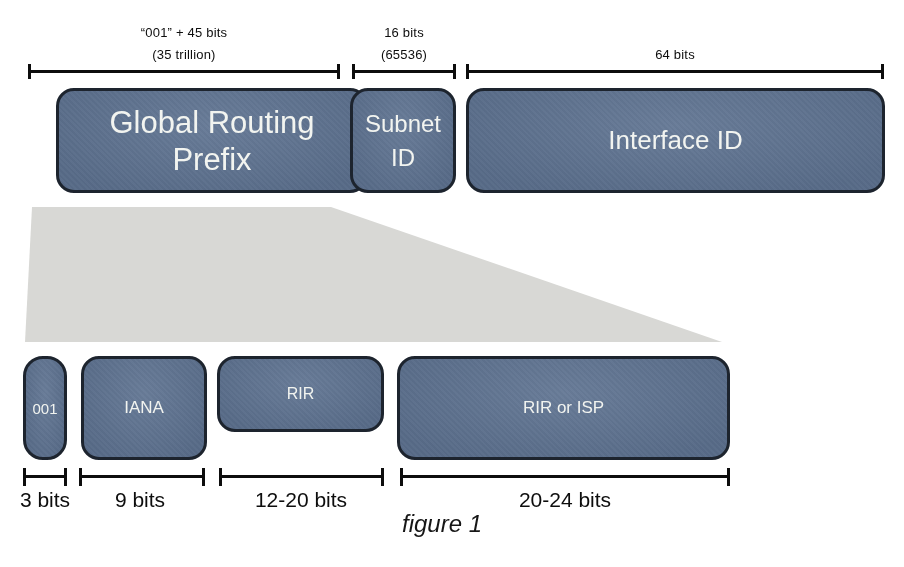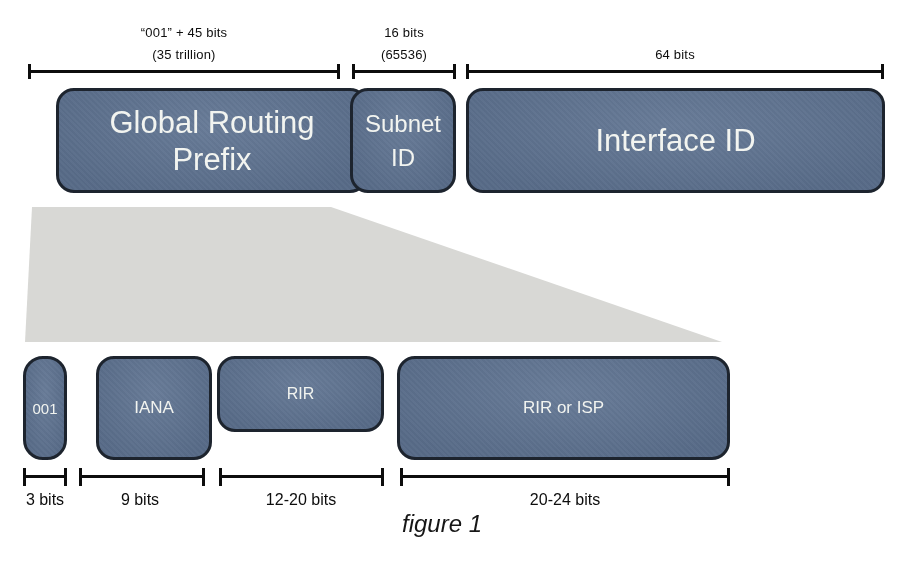--- a/index.html
+++ b/index.html
@@ -27,38 +27,38 @@
   .bracket .tick.r{right:0;}
   
   .blabel{
     position:absolute;display:flex;flex-direction:column;
     justify-content:flex-end;align-items:center;text-align:center;
     color:var(--ink);font-size:13px;line-height:22px;letter-spacing:.2px;
   }
   .blabel span{display:block;white-space:nowrap;}
   .blabel-bottom{
     position:absolute;text-align:center;color:var(--ink);
-    font-size:16px;line-height:24px;white-space:nowrap;
+    font-size:21px;line-height:24px;white-space:nowrap;
   }
   
   .nbox{
     position:absolute;display:flex;align-items:center;justify-content:center;
     text-align:center;color:var(--box-text);
     background:
       radial-gradient(ellipse at 50% 35%, rgba(255,255,255,.07), rgba(0,0,0,.06) 85%),
       repeating-linear-gradient(45deg, rgba(255,255,255,.025) 0 2px, rgba(0,0,0,.025) 2px 4px),
       var(--box-fill);
     border:3px solid var(--box-border);
     border-radius:18px;
     box-sizing:border-box;
   }
   .nbox .lbl{padding:0 14px;}
   #box-grp{font-size:31px;line-height:37px;margin-left:28px;}
   #box-subnet{font-size:24px;line-height:34px;}
-  #box-interface{font-size:31px;line-height:37px;border-radius:17px;}
+  #box-interface{font-size:26px;line-height:37px;}
   #box-001{font-size:15px;border-radius:20px;}
   #box-iana{font-size:17px;}
   #box-rir{font-size:16px;}
   #box-rir-isp{font-size:17px;}
   
   .trapezoid{
     position:absolute;left:0;top:207px;width:904px;height:135px;
     background:var(--trapezoid);
     clip-path:polygon(32px 0, 331px 0, 722px 135px, 25px 135px);
   }
@@ -110,21 +110,21 @@
   </div>
   <div class="nbox" id="box-interface" style="left:466px;top:88px;width:419px;height:105px">
     <span class="lbl">Interface ID</span>
   </div>
 
   <div class="trapezoid"></div>
 
   <div class="nbox" id="box-001" style="left:23px;top:356px;width:44px;height:104px">
     <span>001</span>
   </div>
-  <div class="nbox" id="box-iana" style="left:96px;top:356px;width:116px;height:104px">
+  <div class="nbox" id="box-iana" style="left:81px;top:356px;width:126px;height:104px">
     <span>IANA</span>
   </div>
   <div class="nbox" id="box-rir" style="left:217px;top:356px;width:167px;height:76px">
     <span>RIR</span>
   </div>
   <div class="nbox" id="box-rir-isp" style="left:397px;top:356px;width:333px;height:104px">
     <span>RIR or ISP</span>
   </div>
 
   <div class="bracket" style="left:23px;top:468px;width:44px;height:18px">

